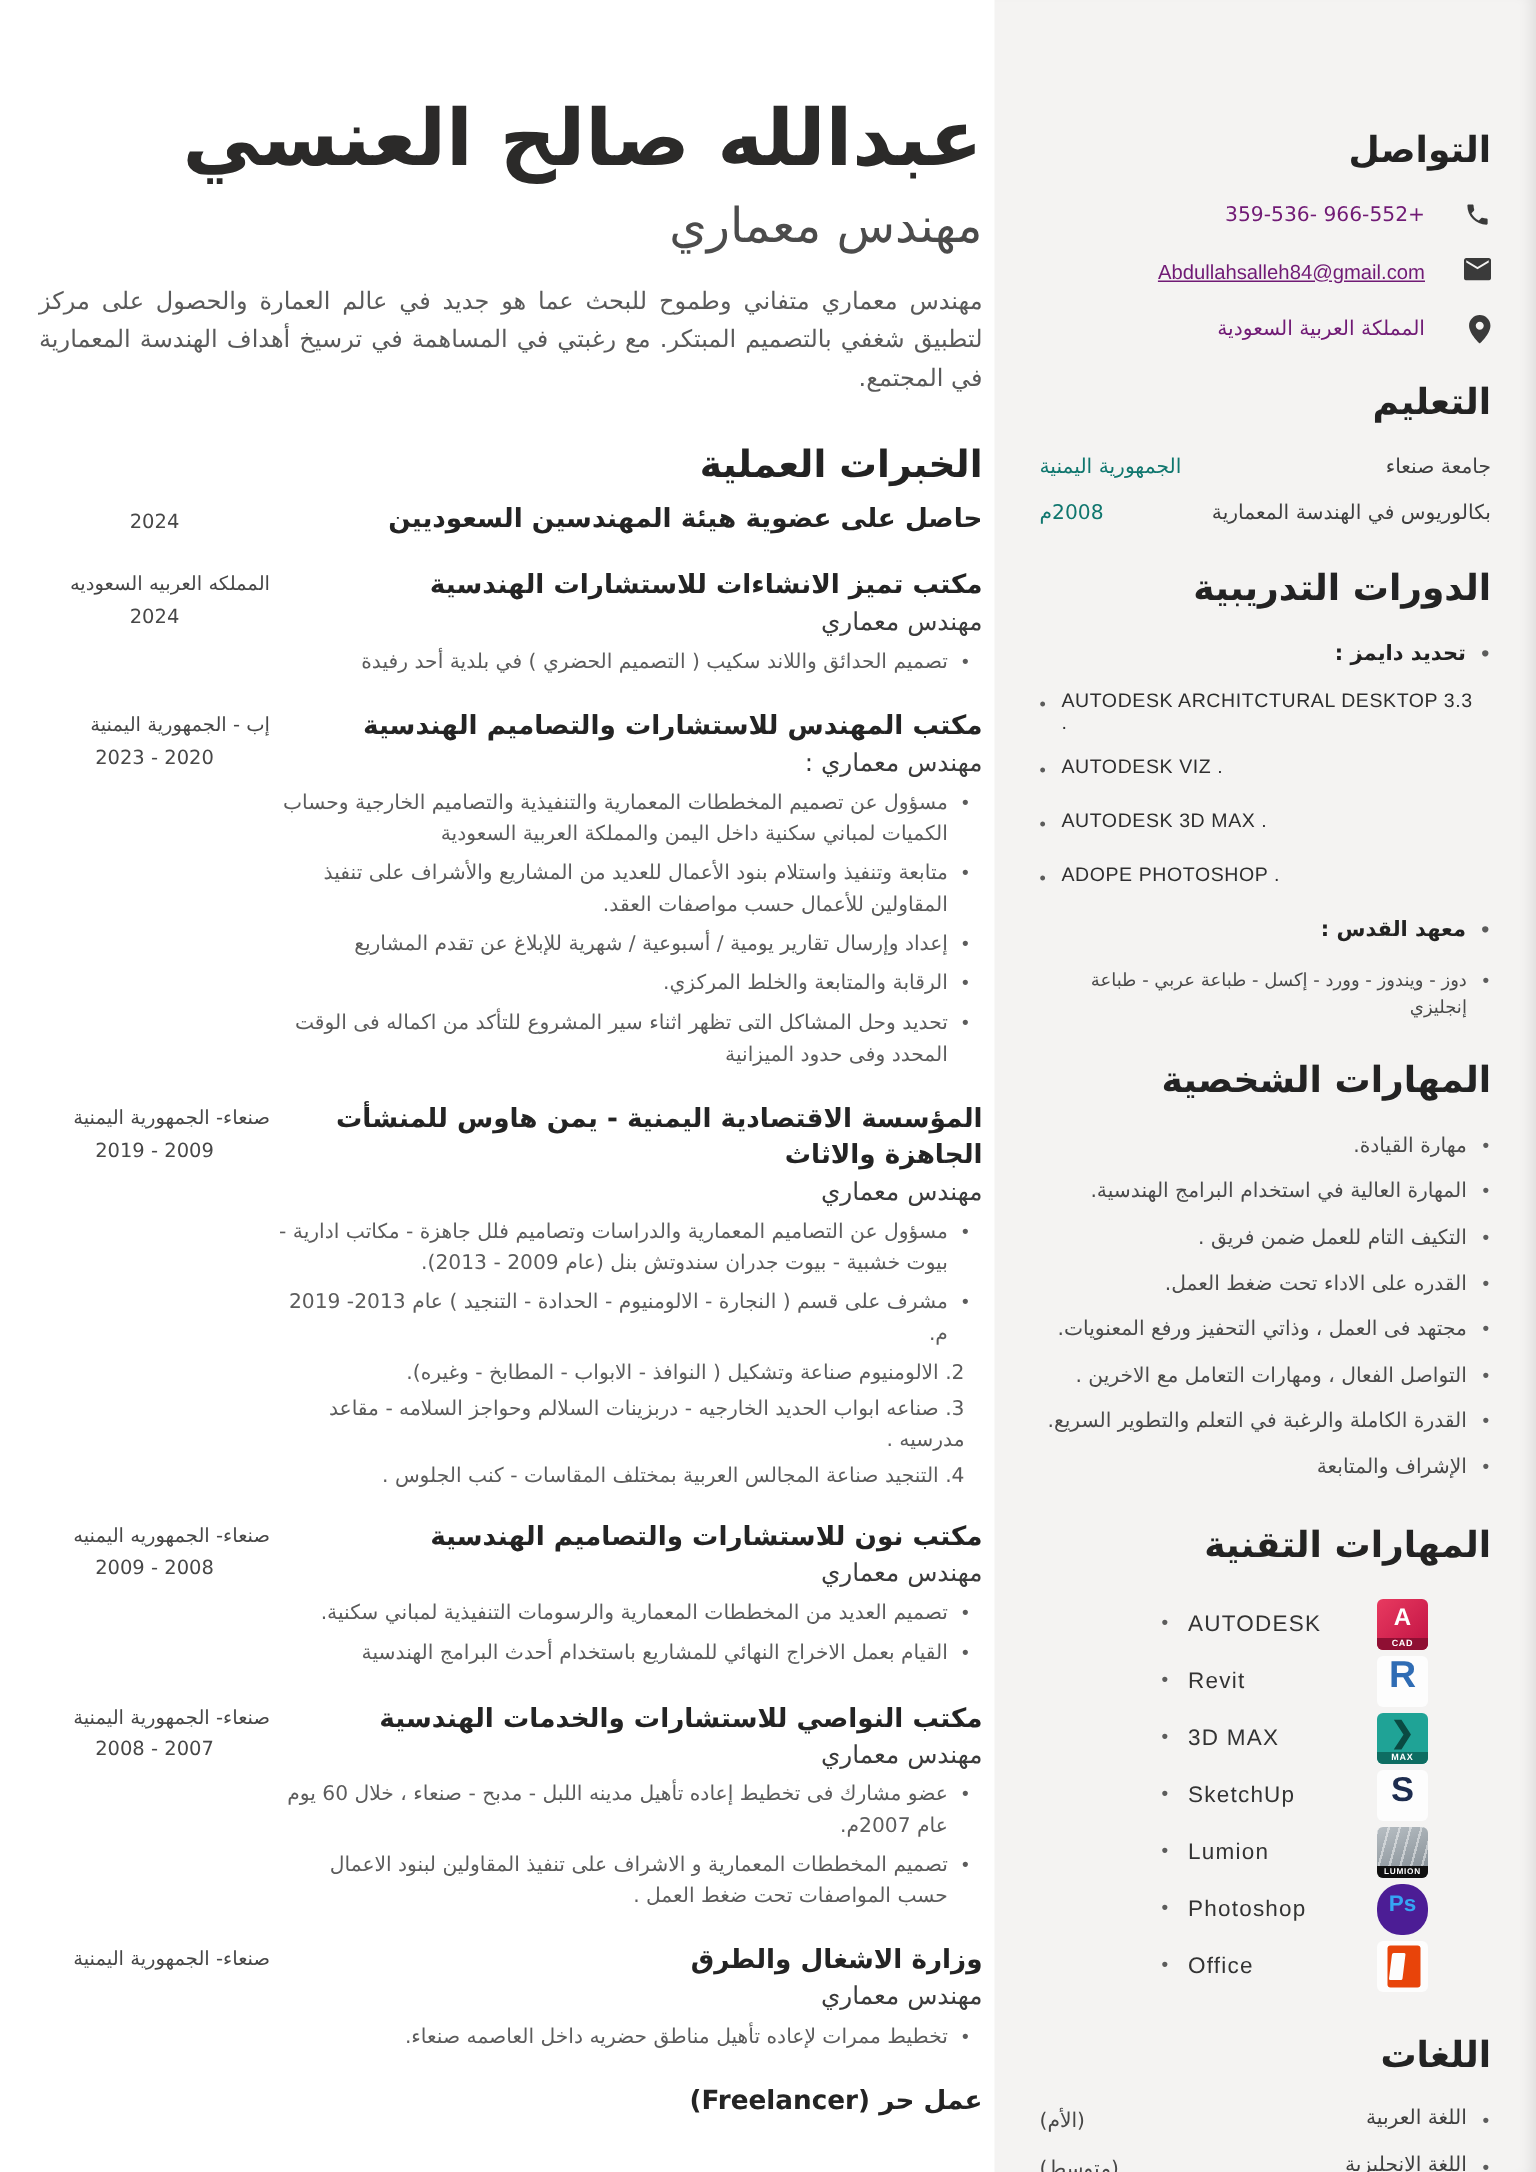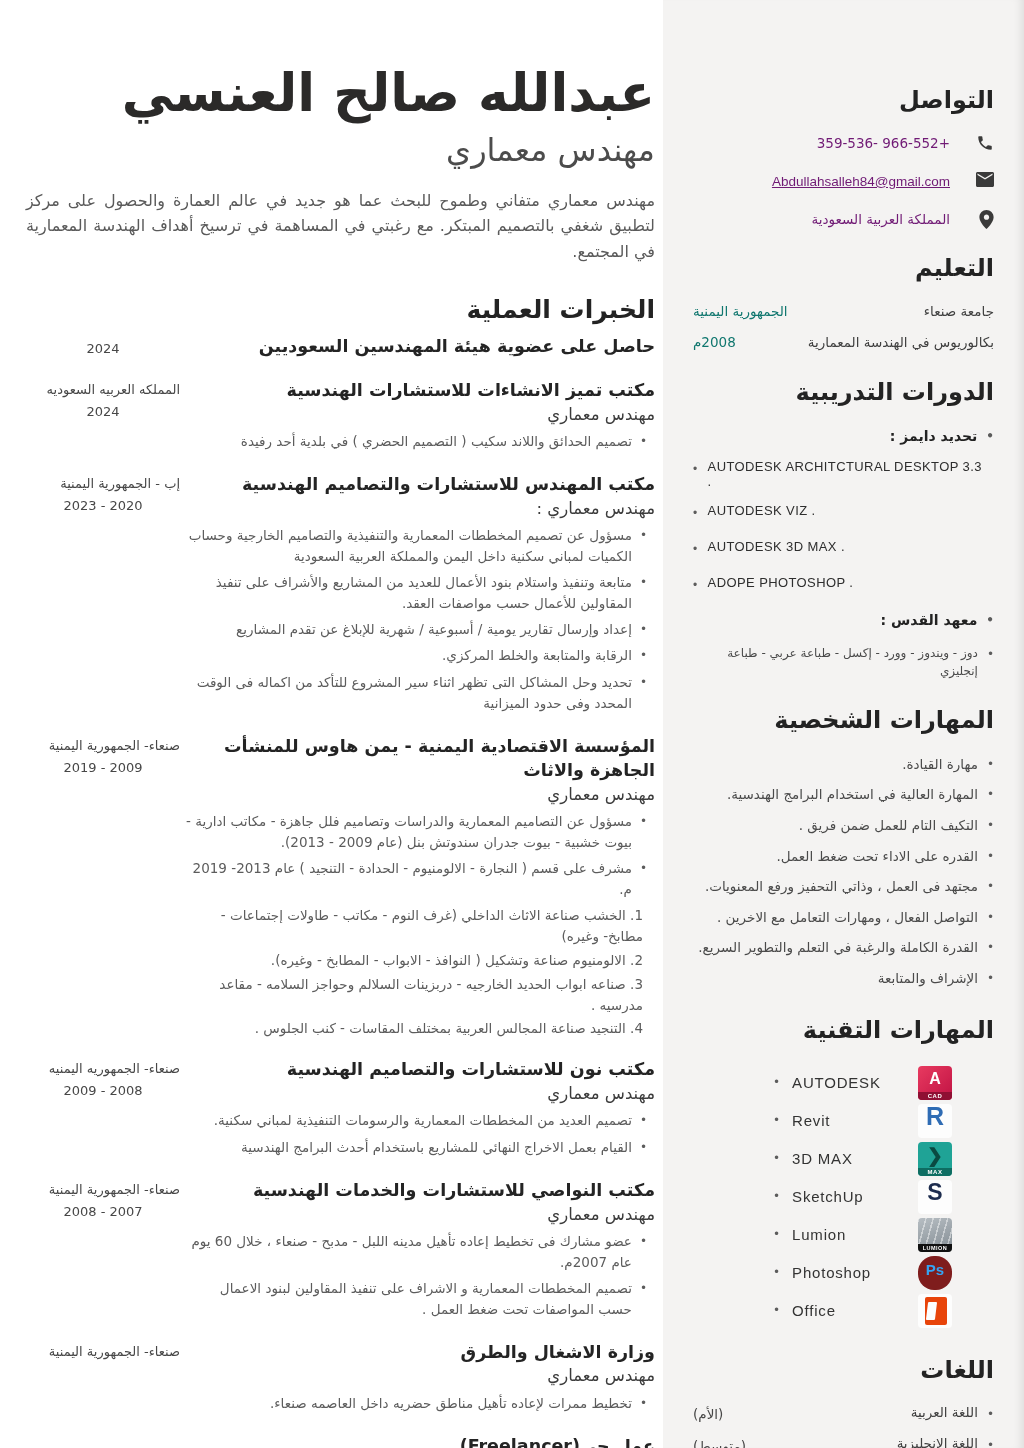--- a/index.html
+++ b/index.html
@@ -61,21 +61,21 @@
   .tech-icon[data-icon="revit"] .glyph{color:#2f6cb4;font-size:25px;}
   .tech-icon[data-icon="max"]{background:#1fa396;}
   .tech-icon[data-icon="max"] .glyph{color:#0a4a42;font-size:19px;}
   .tech-icon[data-icon="max"] .band{background:#0e6d62;}
   .tech-icon[data-icon="sketchup"]{background:#fdfdfd;}
   .tech-icon[data-icon="sketchup"] .glyph{color:#1d2c4e;font-size:23px;}
   .tech-icon[data-icon="lumion"]{background:linear-gradient(160deg,#b7bec3,#828b92);}
   .tech-icon[data-icon="lumion"]::before{content:"";position:absolute;inset:0;
     background:repeating-linear-gradient(105deg,rgba(255,255,255,.45) 0 1.5px,transparent 1.5px 7px);}
   .tech-icon[data-icon="lumion"] .band{background:#101010;font-size:5.5px;}
-  .tech-icon[data-icon="photoshop"]{background:#7f1d1d;border-radius:16px;}
+  .tech-icon[data-icon="photoshop"]{background:#4c1d95;border-radius:16px;}
   .tech-icon[data-icon="photoshop"] .glyph{color:#35a4f4;font-size:15px;}
   .tech-icon[data-icon="office"]{background:#fdfdfd;}
   .tech-icon[data-icon="office"]::before{content:"";position:absolute;left:7px;right:5px;top:3px;bottom:3px;
     background:#e8440a;border-radius:2px;}
   .tech-icon[data-icon="office"]::after{content:"";position:absolute;left:9px;top:8px;width:9px;height:18px;
     background:#fdfdfd;transform:skewX(-7deg);border-radius:1px;}
   .lang-row{display:flex;justify-content:space-between;align-items:center;margin-bottom:10px;}
   .lang-label{display:flex;gap:9px;font-size:13.5px;color:#3f3f3f;}
   .lang-level{font-size:13.5px;color:#474747;}
 </style>
@@ -177,21 +177,20 @@
                   <div class="bullet">
                   <span class="dot">•</span>
                   <span class="bullet-text">مسؤول عن التصاميم المعمارية والدراسات وتصاميم فلل جاهزة - مكاتب ادارية - بيوت خشبية - بيوت جدران سندوتش بنل (عام 2009 - 2013).</span>
                 </div>
 
                   <div class="bullet">
                   <span class="dot">•</span>
                   <span class="bullet-text">مشرف على قسم ( النجارة - الالومنيوم - الحدادة - التنجيد ) عام 2013- 2019 م.</span>
                 </div>
 
-                  <div class="numline">1. الخشب صناعة الاثاث الداخلي (غرف النوم - مكاتب - طاولات إجتماعات - مطابخ- وغيره)</div>
 
                   <div class="numline">2. الالومنيوم صناعة وتشكيل ( النوافذ - الابواب - المطابخ - وغيره).</div>
 
                   <div class="numline">3. صناعه ابواب الحديد الخارجيه - دربزينات السلالم وحواجز السلامه - مقاعد مدرسيه .</div>
 
                   <div class="numline">4. التنجيد صناعة المجالس العربية بمختلف المقاسات - كنب الجلوس .</div>
 
               </div>
             </div>
             <div class="entry-meta">

